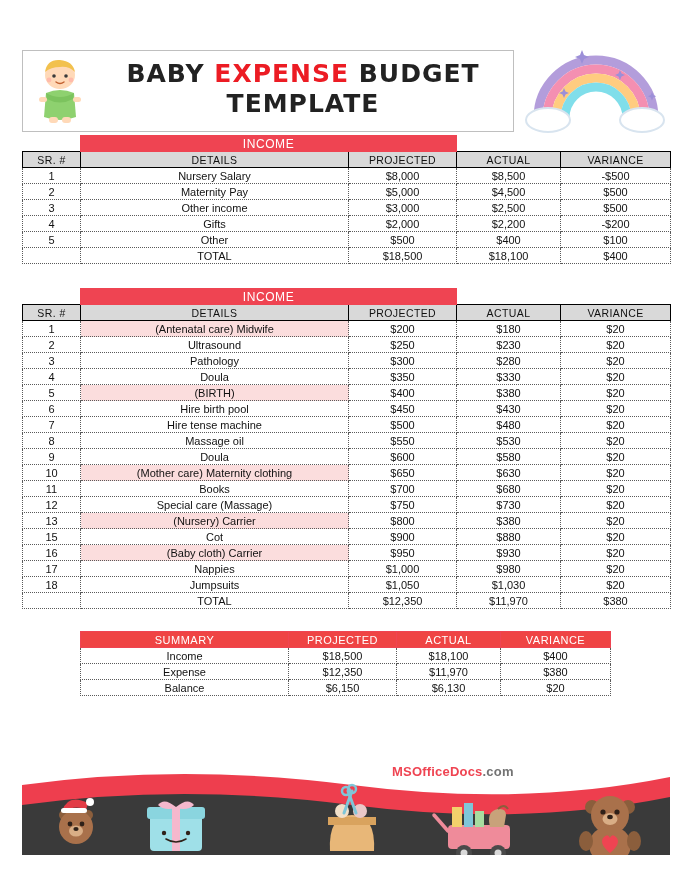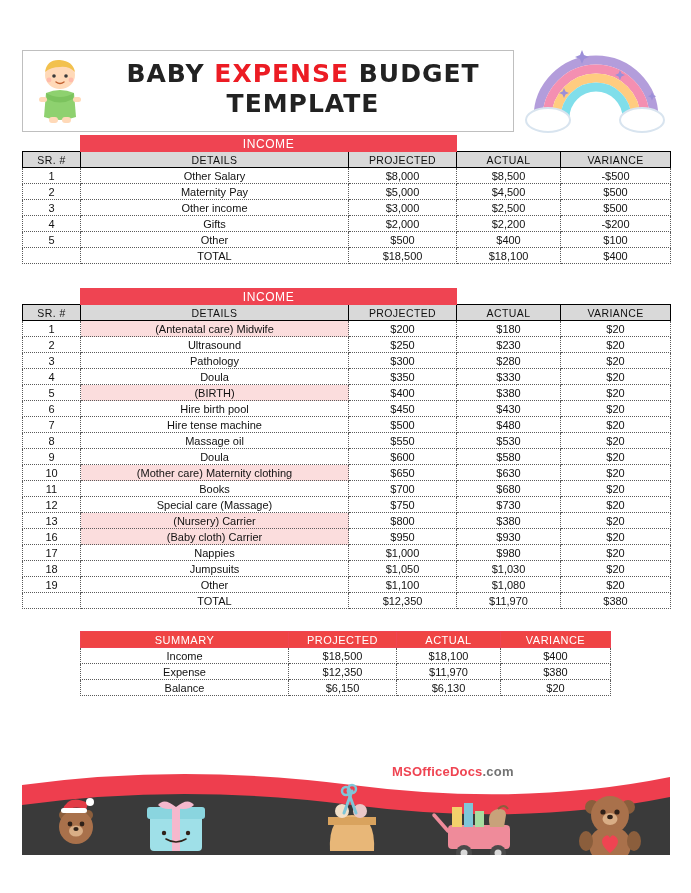--- a/index.html
+++ b/index.html
@@ -224,21 +224,21 @@
         <tr>
           <td class="head-cell">SR. #</td>
           <td class="head-cell">DETAILS</td>
           <td class="head-cell">PROJECTED</td>
           <td class="head-cell">ACTUAL</td>
           <td class="head-cell">VARIANCE</td>
         </tr>
 
         <tr>
           <td>1</td>
-          <td>Other Salary</td>
+          <td>Nursery Salary</td>
           <td>$8,000</td>
           <td>$8,500</td>
           <td>-$500</td>
         </tr>
         <tr>
           <td>2</td>
           <td>Maternity Pay</td>
           <td>$5,000</td>
           <td>$4,500</td>
           <td>$500</td>
@@ -385,45 +385,45 @@
           <td>$20</td>
         </tr>
         <tr>
           <td>13</td>
           <td class="hl"><span>(Nursery)</span><span class="normal"> Carrier</span></td>
           <td>$800</td>
           <td>$380</td>
           <td>$20</td>
         </tr>
         <tr>
+          <td>15</td>
+          <td>Cot</td>
+          <td>$900</td>
+          <td>$880</td>
+          <td>$20</td>
+        </tr>
+        <tr>
           <td>16</td>
           <td class="hl"><span>(Baby cloth)</span><span class="normal"> Carrier</span></td>
           <td>$950</td>
           <td>$930</td>
           <td>$20</td>
         </tr>
         <tr>
           <td>17</td>
           <td>Nappies</td>
           <td>$1,000</td>
           <td>$980</td>
           <td>$20</td>
         </tr>
         <tr>
           <td>18</td>
           <td>Jumpsuits</td>
           <td>$1,050</td>
           <td>$1,030</td>
-          <td>$20</td>
-        </tr>
-        <tr>
-          <td>19</td>
-          <td>Other</td>
-          <td>$1,100</td>
-          <td>$1,080</td>
           <td>$20</td>
         </tr>
 
         <tr>
           <td></td>
           <td class="total-cell">TOTAL</td>
           <td class="total-cell">$12,350</td>
           <td class="total-cell">$11,970</td>
           <td class="total-cell">$380</td>
         </tr>

